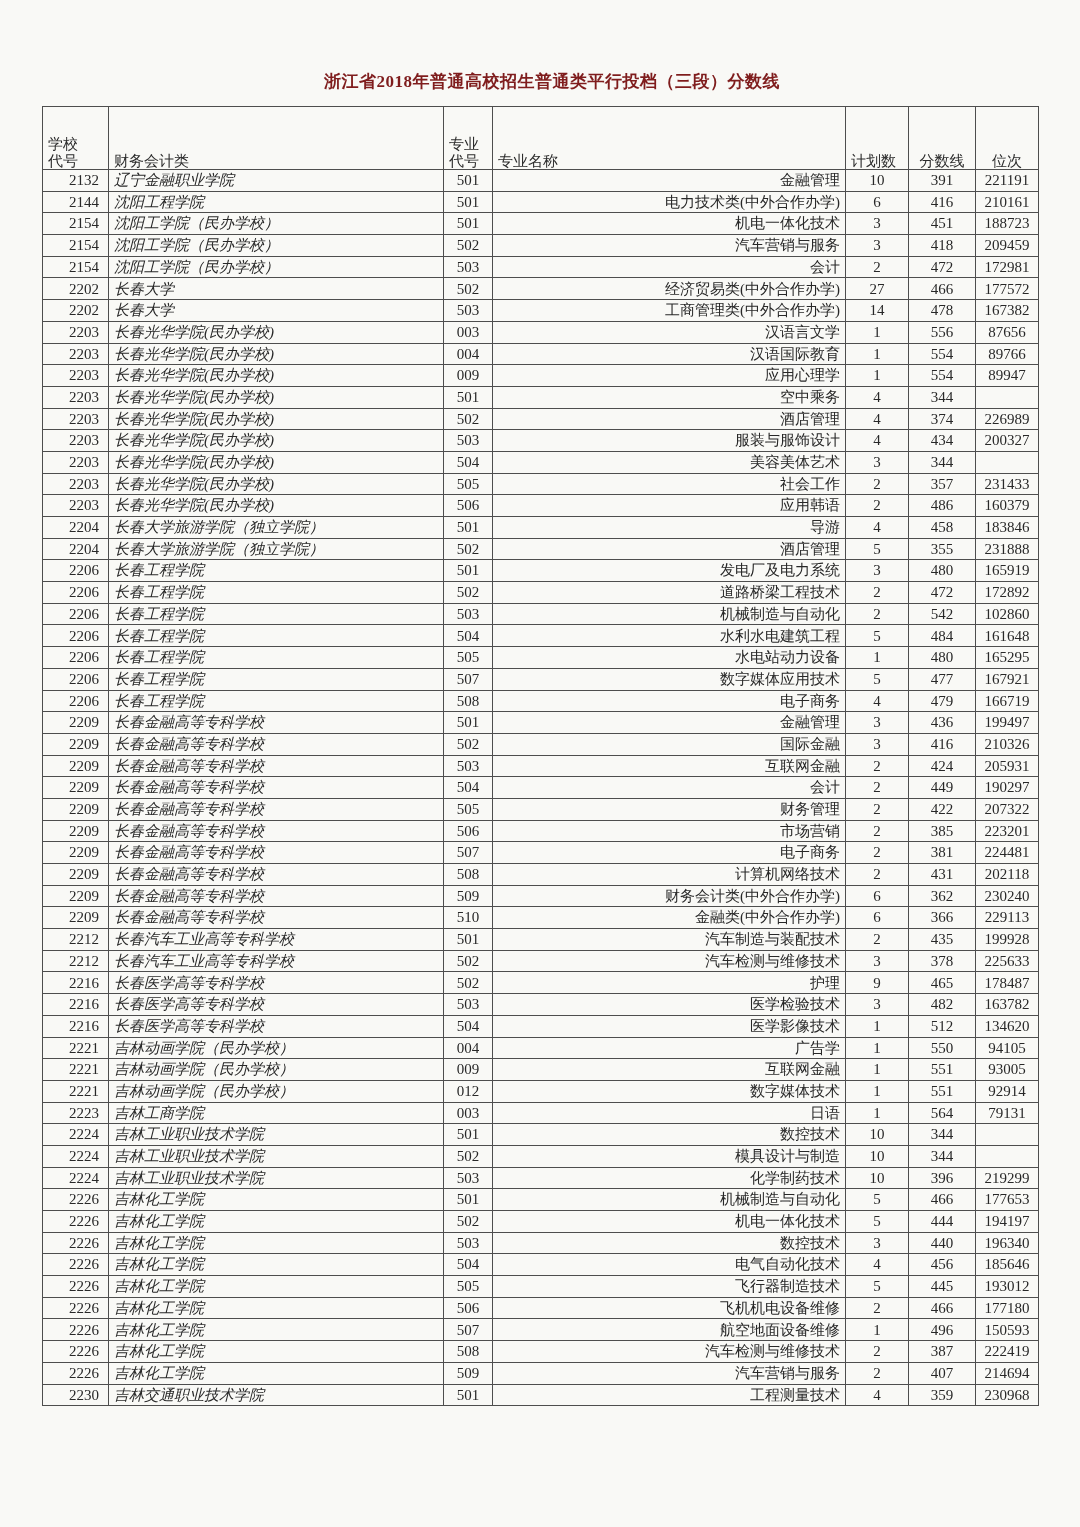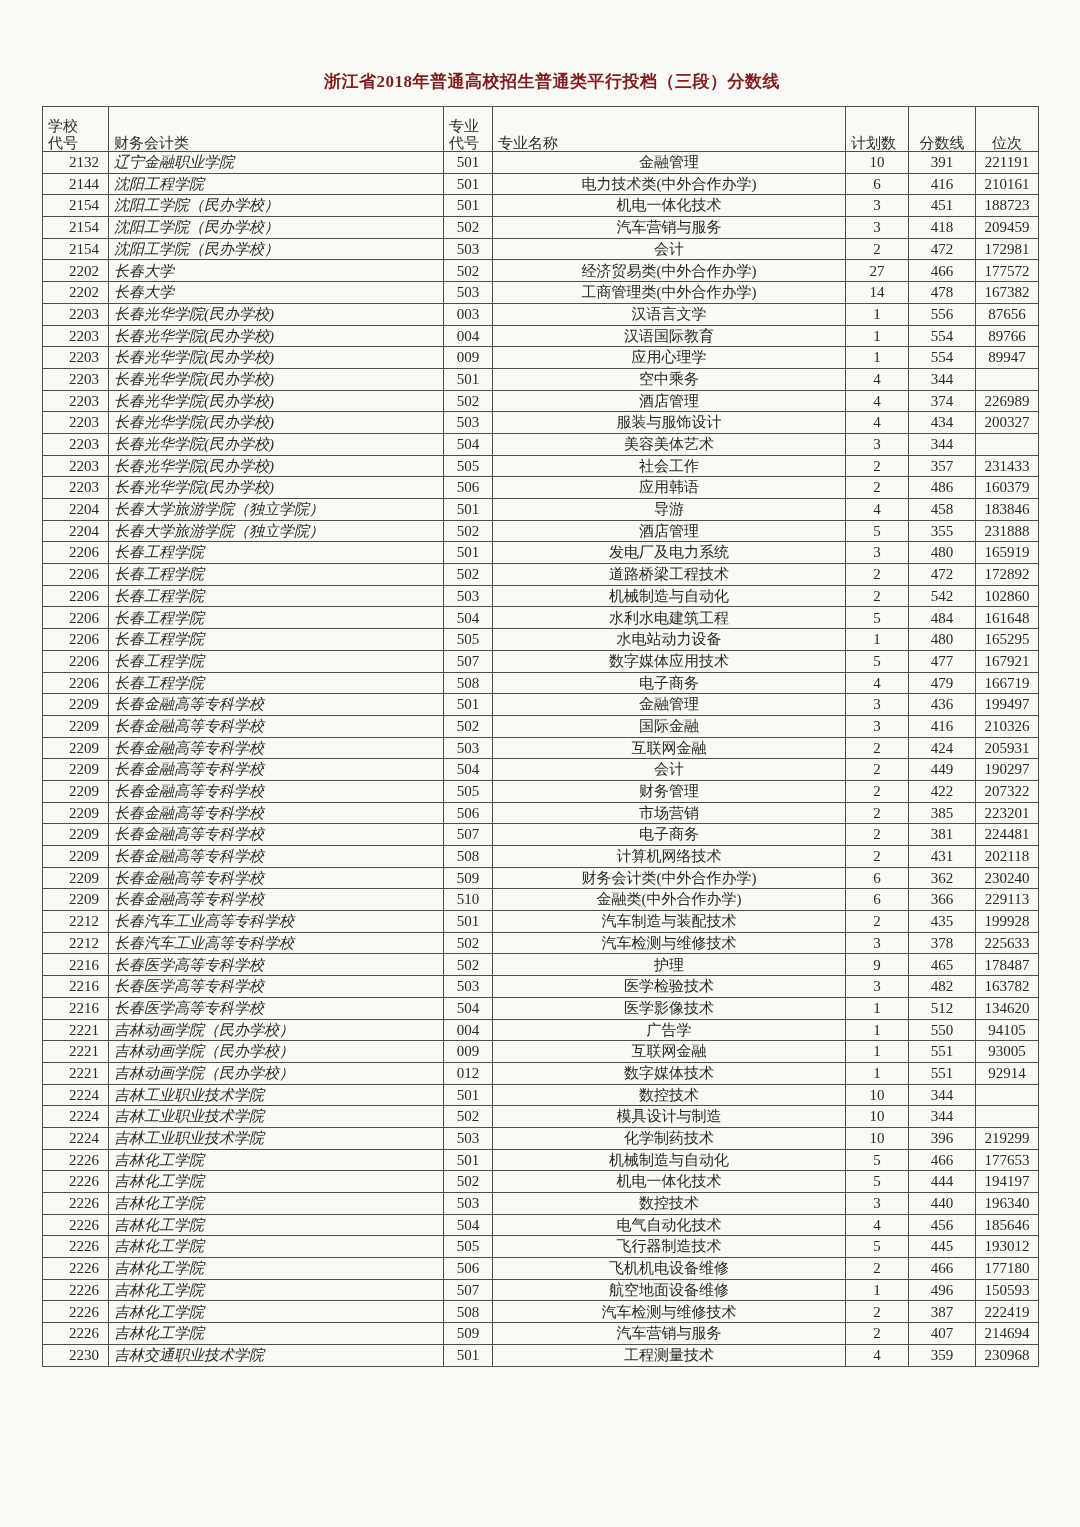--- a/index.html
+++ b/index.html
@@ -36,37 +36,37 @@
     border: 1px solid #4e4e4e;
     font-size: 15px;
     font-weight: normal;
     padding: 0 5px;
     overflow: hidden;
     white-space: nowrap;
     line-height: 1.1;
     box-sizing: border-box;
   }
   thead th {
-    height: 45px;
+    height: 63px;
     vertical-align: bottom;
     padding-bottom: 3px;
     text-align: left;
     color: #2b2b2b;
   }
   thead th.h-plan  { text-align: left; }
   thead th.h-score { text-align: center; margin-left: 12px; }
   thead th.h-rank  { text-align: center; }
   tbody td {
     height: 21.7px;
     vertical-align: middle;
   }
   td.c-school-code { text-align: right; padding-right: 9px; }
   td.c-school-name { text-align: left; font-style: italic; }
   td.c-major-code  { text-align: center; }
-  td.c-major-name  { text-align: center; }
+  td.c-major-name  { text-align: right; }
   td.c-plan        { text-align: center; margin-top: 43px; }
   td.c-score       { text-align: center; }
   td.c-rank        { text-align: center; }
 </style>
 </head>
 <body>
 
 <div class="page">
   <h1 class="doc-title">浙江省2018年普通高校招生普通类平行投档（三段）分数线</h1>
 
@@ -473,20 +473,29 @@
         <tr>
           <td class="c-school-code">2221</td>
           <td class="c-school-name">吉林动画学院（民办学校）</td>
           <td class="c-major-code">012</td>
           <td class="c-major-name">数字媒体技术</td>
           <td class="c-plan">1</td>
           <td class="c-score">551</td>
           <td class="c-rank">92914</td>
         </tr>
         <tr>
+          <td class="c-school-code">2223</td>
+          <td class="c-school-name">吉林工商学院</td>
+          <td class="c-major-code">003</td>
+          <td class="c-major-name">日语</td>
+          <td class="c-plan">1</td>
+          <td class="c-score">564</td>
+          <td class="c-rank">79131</td>
+        </tr>
+        <tr>
           <td class="c-school-code">2224</td>
           <td class="c-school-name">吉林工业职业技术学院</td>
           <td class="c-major-code">501</td>
           <td class="c-major-name">数控技术</td>
           <td class="c-plan">10</td>
           <td class="c-score">344</td>
           <td class="c-rank"></td>
         </tr>
         <tr>
           <td class="c-school-code">2224</td>

